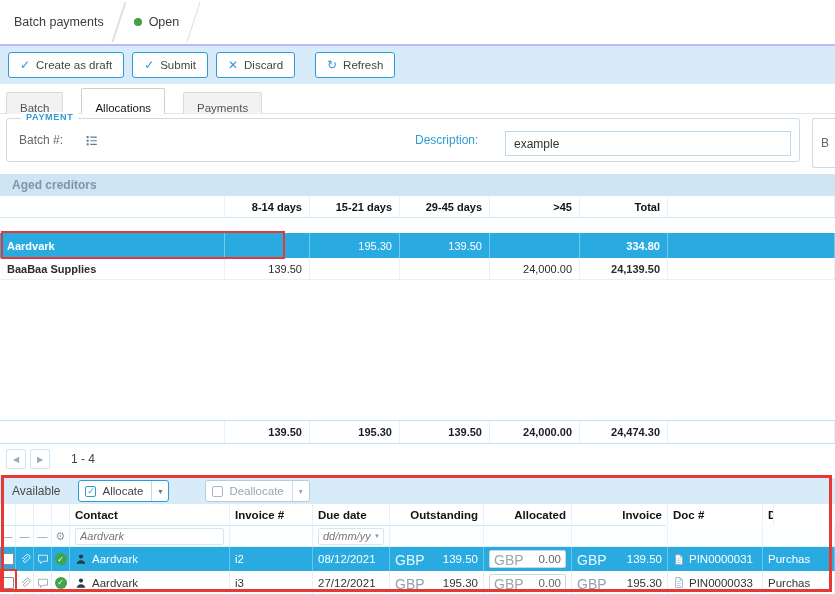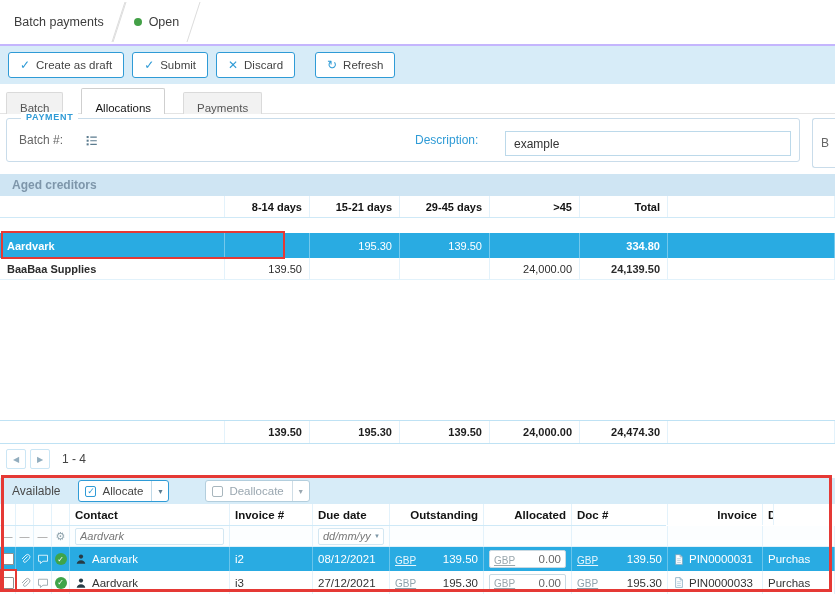--- a/index.html
+++ b/index.html
@@ -59,21 +59,21 @@
   .aged-row0 .cell { border-right:1px solid rgba(255,255,255,.35); }
   .aged-row1 { position:absolute; left:0; top:258px; width:835px; height:22px; background:#fff; color:#2c2c2c;
                border-bottom:1px solid #e2f2fb; }
   .bold { font-weight:bold; }
   .aged-totals { position:absolute; left:0; top:420px; width:835px; height:24px; background:#fff;
                  border-top:1px solid #bfe2f4; border-bottom:1px solid #bfe2f4; font-weight:bold; color:#1d1d1d; }
   .pager { position:absolute; left:0; top:446px; width:835px; height:26px; display:flex; align-items:center;
            gap:4px; padding-left:6px; font-size:12px; color:#444; }
   .pbtn { width:20px; height:20px; border:1px solid #cbe6f5; border-radius:2px; background:#fff; color:#92adbe;
           font-size:8px; display:flex; align-items:center; justify-content:center; cursor:pointer; }
-  .pager-label { margin-left:8px; }
+  .pager-label { margin-left:17px; }
 
   
   .av-bar { position:absolute; left:0; top:478px; width:835px; height:26px; background:#d7ecf8;
             display:flex; align-items:center; padding-left:12px; font-size:12px; color:#4a4a4a; }
   .abtn { display:inline-flex; align-items:center; height:22px; background:#fff; border:1px solid #2f9bd6;
           border-radius:3px; font-size:11.5px; color:#444; cursor:pointer; }
   .abtn .chk { width:11px; height:11px; border:1px solid #2f9bd6; border-radius:2px; margin-left:6px;
                color:#2f9bd6; font-size:9px; line-height:9px; text-align:center; }
   .abtn .lbl { padding:0 8px 0 6px; }
   .abtn .dd { width:17px; height:100%; border-left:1px solid #bfd9e8; display:flex; align-items:center;
@@ -103,21 +103,21 @@
 
   .av-row0 { position:absolute; left:0; top:547px; width:835px; height:24px; background:#29abe2; color:#fff; }
   .av-row0 .avc { border-right:1px solid rgba(255,255,255,.3); }
   .av-row1 { position:absolute; left:0; top:571px; width:835px; height:23px; background:#fff; color:#333; }
   .cb { width:12px; height:12px; border:1px solid #8f8f8f; border-radius:1px; background:#fff; cursor:pointer; }
   .clip-ic { color:#9aa7ad; display:flex; }
   .av-row0 .clip-ic { color:rgba(255,255,255,.88); }
   .okc { width:12px; height:12px; border-radius:50%; background:#3fa44a; color:#fff; font-size:8px;
          display:flex; align-items:center; justify-content:center; }
   .person { color:#273b45; display:flex; margin-right:5px; }
-  .ccy { font-size:10px; color:#8fa3ad; margin-right:auto; padding-top:2px;text-decoration:underline; }
+  .ccy { font-size:14px; color:#8fa3ad; margin-right:auto; padding-top:2px; }
   .av-row0 .ccy { color:#e8f6fd; }
   .alloc-box { width:100%; height:18px; background:#fff; border:1px solid #c9d9e2; border-radius:2px;
                display:flex; align-items:center; padding:0 4px; cursor:text; }
   .alloc-box .ccy { color:#9aa7ad; }
   .alloc-box .amt { margin-left:auto; color:#666; font-size:11.5px; }
   .docic { display:flex; margin-right:4px; flex:0 0 auto; }
 
   
   .red1 { position:absolute; left:1px; top:231px; width:284px; height:28px; border:2px solid #e53935;
           z-index:20; pointer-events:none; }
@@ -273,22 +273,22 @@
   <div class="av-header grid12">
     <div class="avc center"></div>
     <div class="avc center"></div>
     <div class="avc center"></div>
     <div class="avc center"></div>
     <div class="avc">Contact</div>
     <div class="avc">Invoice #</div>
     <div class="avc">Due date</div>
     <div class="avc num">Outstanding</div>
     <div class="avc num">Allocated</div>
+    <div class="avc num">Invoice</div>
     <div class="avc">Doc #</div>
-    <div class="avc num">Invoice</div>
     <div class="avc">Docume</div>
   </div>
 
   <div class="av-filter grid12">
     <div class="avc center">
         <span class="dash">—</span>
       </div>
     <div class="avc center">
         <span class="dash">—</span>
       </div>

